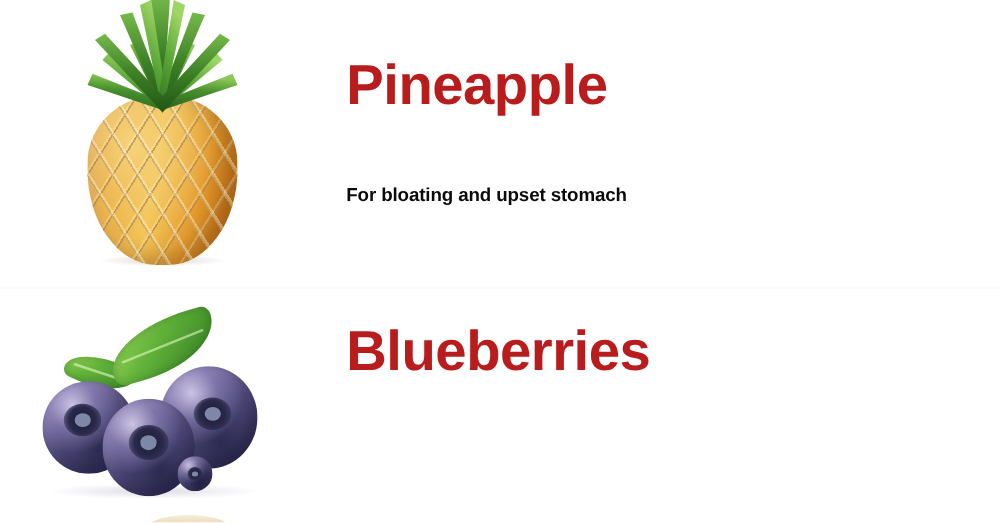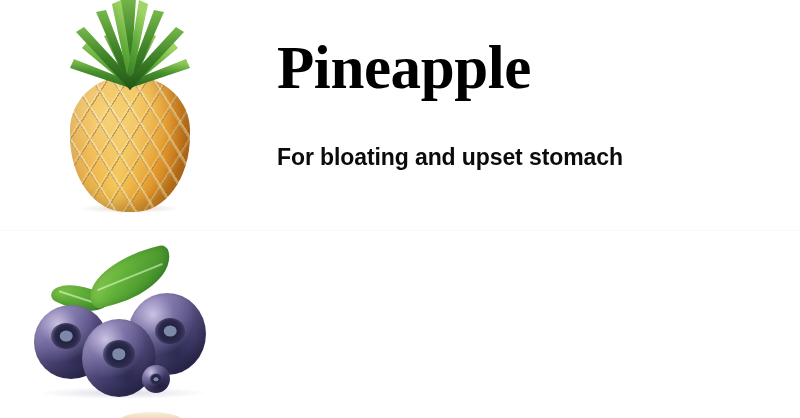--- a/index.html
+++ b/index.html
@@ -54,35 +54,34 @@
     flex: 1 1 auto;
     height: 100%;
     padding-left: 29px;
     box-sizing: border-box;
   }
 
   .title {
     position: absolute;
     left: 29px;
     margin: 0;
-    color: #000000;
+    color: #b91c1c;
     font-weight: bold;
-    font-size: 61px;
+    font-size: 45px;
     line-height: 47px;
     letter-spacing: -0.4px;
     white-space: nowrap;
-    font-family: Liberation Serif, serif;
   }
   .subtitle {
     position: absolute;
     left: 29px;
     margin: 0;
     color: #0b0b0b;
     font-weight: bold;
-    font-size: 23px;
+    font-size: 15px;
     line-height: 22px;
     letter-spacing: -0.1px;
     white-space: nowrap;
   }
 
   .row-pineapple   .title    { top: 44px; }
   .row-pineapple   .subtitle { top: 146px; }
   .row-blueberries .title    { top: 26px; }
   .row-blueberries .subtitle { top: 128px; }
 
@@ -314,20 +313,21 @@
         <div class="berry berry-fc">
             <span class="calyx"></span>
           </div>
         <div class="berry berry-sm">
             <span class="calyx"></span>
           </div>
       </div>
     </div>
 
     <div class="text-cell">
+      <h2 class="title">Blueberries</h2>
     </div>
   </div>
 
   <div class="row row-partial">
     <div class="thumb-cell">
       <div class="partial-art"></div>
     </div>
   </div>
 
 </div>

